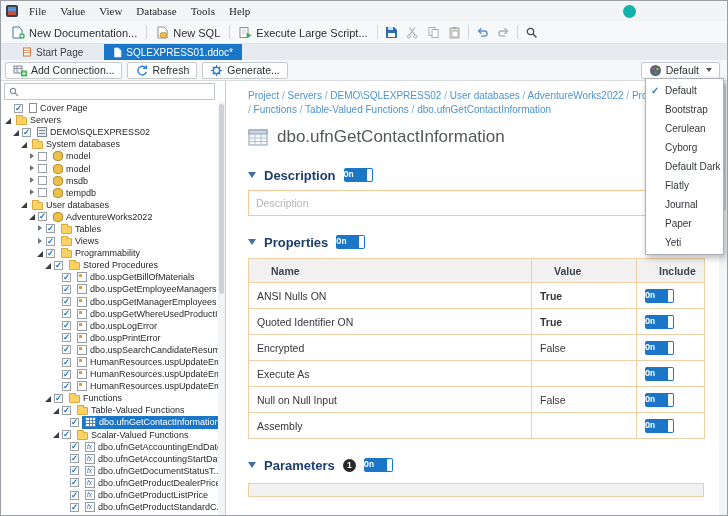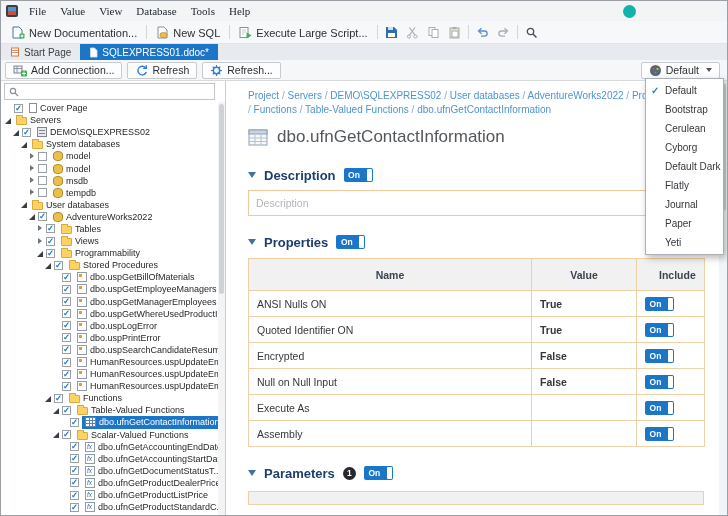--- a/index.html
+++ b/index.html
@@ -16,21 +16,21 @@
   .status-dot{width:13px;height:13px;border-radius:50%;background:#13b3a9;margin-left:auto;margin-right:86px;flex:none;}
 
   
   .toolbar{position:absolute;top:20px;left:0;right:0;height:23px;background:#f7f8fa;border-bottom:1px solid #e2e4e7;display:flex;align-items:center;padding:0 4px;}
   .tbtn{display:flex;align-items:flex-end;gap:4px;padding:2px 6px;font-size:11px;color:#2b2f33;white-space:nowrap;}
   .ibtn{width:21px;height:19px;display:flex;align-items:center;justify-content:center;}
   .tsep{width:1px;height:14px;background:#d3d6da;margin:0 3px;flex:none;}
 
   
   .tabbar{position:absolute;top:43px;left:0;right:0;height:16px;background:#e7eaee;display:flex;align-items:stretch;}
-  .tab{display:flex;align-items:center;gap:4px;padding:0 9px;font-size:10px;color:#3c4046;}
+  .tab{display:flex;align-items:center;gap:4px;padding:0 9px;font-size:10px;color:#3c4046;margin-left:12px;}
   .tab.active{background:#1b76c8;color:#fff;}
 
   
   .docbar{position:absolute;top:59px;left:0;right:0;height:21px;background:#f6f7f9;border-bottom:1px solid #d8dbde;display:flex;align-items:center;padding:0 4px;gap:5px;}
   .obtn{display:flex;align-items:center;gap:4px;height:17px;padding:0 7px;font-size:10.5px;color:#2b2f33;background:#fdfdfe;border:1px solid #c7cbcf;border-radius:2px;white-space:nowrap;}
   .theme-btn{margin-left:auto;margin-right:3px;}
   .caret{width:0;height:0;border-left:3.5px solid transparent;border-right:3.5px solid transparent;border-top:4px solid #555;margin-left:3px;}
 
   
   .sidebar{position:absolute;top:80px;left:0;width:225px;bottom:0;background:#fff;border-right:1px solid #c9cdd1;overflow:hidden;}
@@ -67,32 +67,32 @@
   .vscroll .thumb{position:absolute;left:1px;right:1px;top:2px;height:128px;background:#ced2d6;border-radius:3px;}
   .bc-line{white-space:nowrap;overflow:hidden;font-size:10px;line-height:14px;}
   .bc-link{color:#4e94d0;}
   .bc-sep{color:#7fb0da;}
   .title-row{display:flex;align-items:center;gap:9px;margin-top:8px;height:24px;}
   .page-title{font-size:17px;color:#53575c;}
   .sec-head{display:flex;align-items:center;gap:8px;margin-top:18px;height:16px;}
   .sec-tri{width:0;height:0;border-left:4.5px solid transparent;border-right:4.5px solid transparent;border-top:6px solid #3f70a8;flex:none;}
   .sec-label{font-size:13px;font-weight:bold;color:#1d3d6e;}
   .badge-count{width:13px;height:13px;border-radius:50%;background:#26282b;color:#fff;font-size:8.5px;font-weight:bold;display:inline-flex;align-items:center;justify-content:center;flex:none;}
-  .toggle{position:relative;width:29px;height:14px;background:#1b76c8;border-radius:2px;color:#fff;font-size:8.5px;font-weight:bold;display:inline-flex;align-items:center;justify-content:center;padding-right:8px;flex:none;}
+  .toggle{position:relative;width:29px;height:14px;background:#1b76c8;border-radius:2px;color:#fff;font-size:8.5px;font-weight:bold;display:inline-flex;align-items:center;padding-right:8px;flex:none;font-family:Liberation Mono, monospace;}
   .tg-knob{position:absolute;right:1px;top:1px;bottom:1px;width:5px;background:#fff;border-radius:1px;}
   .desc-input{display:block;width:456px;height:26px;border:1px solid #f2c79a;margin-top:7px;padding:0 7px;font-size:10.5px;font-family:inherit;color:#333;outline:none;}
   .desc-input::placeholder{color:#b4b4b4;}
   .prop-table{border-collapse:collapse;margin-top:8px;table-layout:fixed;width:456px;}
-  .prop-table th{background:#f1f1f2;border:1px solid #efcfa5;padding:4px 22px;font-size:10.5px;text-align:center;color:#3c4450;font-weight:bold;height:32px;}
+  .prop-table th{background:#f1f1f2;border:1px solid #efcfa5;padding:4px 22px;font-size:10.5px;text-align:left;color:#3c4450;font-weight:bold;height:24px;}
   .prop-table td{border:1px solid #efcfa5;padding:4px 8px;font-size:10.5px;color:#34373b;height:26px;overflow:hidden;margin-top:44px;}
   .prop-table th:nth-child(1){width:283px;}
   .prop-table th:nth-child(2){width:105px;}
   .prop-table th:nth-child(3){width:68px;}
   .v-green{color:#2f9e44;font-weight:bold;}
-  .v-red{color:#d33030;font-weight:bold;}
+  .v-red{color:#d33030;font-weight:normal;}
   .partial-table{width:456px;height:14px;background:#f1f1f2;border:1px solid #efcfa5;margin-top:10px;}
 
   
   .theme-menu{position:absolute;top:77px;right:3px;width:79px;background:#fff;border:1px solid #aab0b5;box-shadow:2px 3px 7px rgba(0,0,0,.28);padding:2px 0;z-index:50;}
   .menu-row{position:relative;height:19px;display:flex;align-items:center;padding-left:19px;font-size:10px;color:#33373b;}
   .mcheck{position:absolute;left:5px;color:#2a7ec0;font-size:10px;font-weight:bold;}
 </style>
 </head>
 <body>
 
@@ -219,21 +219,21 @@
           <path d="M10.8 4.2A4.3 4.3 0 1 0 11.3 8" fill="none" stroke="#2e7dd1" stroke-width="1.4"></path>
           <path d="M11.3 1.3v3.1H8.2" fill="none" stroke="#2e7dd1" stroke-width="1.4"></path>
         </svg>
       <span>Refresh</span>
     </div>
     <div class="obtn">
       <svg width="13" height="13" viewBox="0 0 13 13">
           <circle cx="6.5" cy="6.5" r="3.2" fill="none" stroke="#2e7dd1" stroke-width="1.5"></circle>
           <path d="M6.5 1v2M6.5 10v2M1 6.5h2M10 6.5h2M2.7 2.7l1.3 1.3M9 9l1.3 1.3M10.3 2.7L9 4M4 9l-1.3 1.3" stroke="#2e7dd1" stroke-width="1.1"></path>
         </svg>
-      <span>Refresh...</span>
+      <span>Generate...</span>
     </div>
     <div class="obtn theme-btn">
       <svg width="13" height="13" viewBox="0 0 13 13">
           <circle cx="6.5" cy="6.5" r="5.5" fill="#5b6770"></circle>
           <circle cx="4.5" cy="5" r="1.1" fill="#e74c3c"></circle>
           <circle cx="8.5" cy="5" r="1.1" fill="#f1c40f"></circle>
           <circle cx="6.5" cy="8.7" r="1.1" fill="#3498db"></circle>
         </svg>
       <span>Default</span>
       <span class="caret"></span>
@@ -583,30 +583,30 @@
           </tr>
           <tr>
             <td>Encrypted</td>
             <td class="v-red">False</td>
             <td><span class="toggle">
                 <span>On</span>
                 <span class="tg-knob"></span>
               </span></td>
           </tr>
           <tr>
-            <td>Null on Null Input</td>
-            <td class="v-red">False</td>
+            <td>Execute As</td>
+            <td></td>
             <td><span class="toggle">
                 <span>On</span>
                 <span class="tg-knob"></span>
               </span></td>
           </tr>
           <tr>
-            <td>Execute As</td>
-            <td></td>
+            <td>Null on Null Input</td>
+            <td class="v-red">False</td>
             <td><span class="toggle">
                 <span>On</span>
                 <span class="tg-knob"></span>
               </span></td>
           </tr>
           <tr>
             <td>Assembly</td>
             <td></td>
             <td><span class="toggle">
                 <span>On</span>

